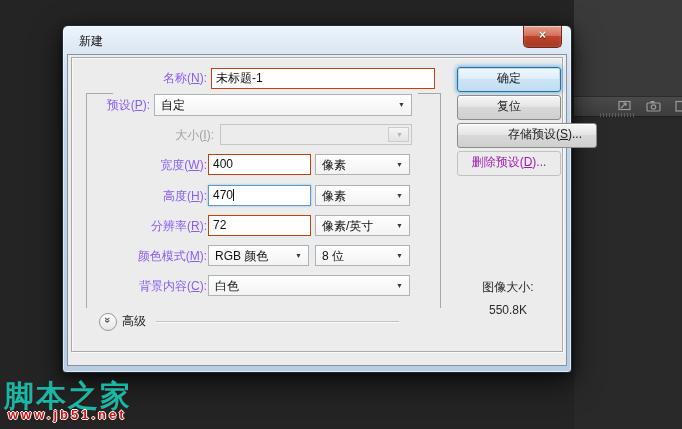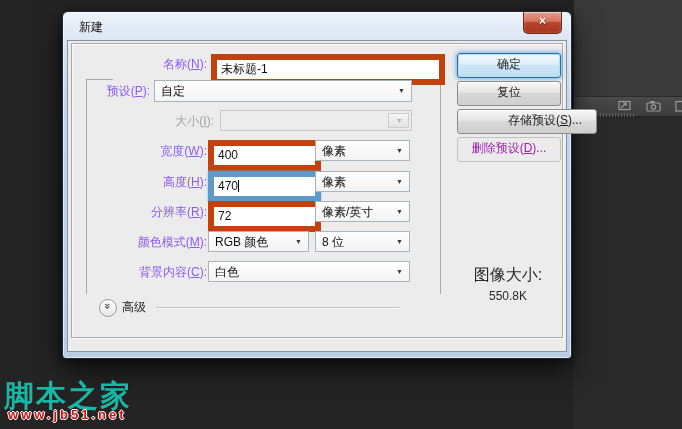--- a/index.html
+++ b/index.html
@@ -12,21 +12,21 @@
   
   .bg-right-top{position:absolute;left:574px;top:0;width:108px;height:96px;background:#3a3a3a;}
   .bg-bar{position:absolute;left:574px;top:96px;width:108px;height:19px;
     background:linear-gradient(#4a4a4a,#3d3d3d);border-top:1px solid #2c2c2c;border-bottom:1px solid #1f1f1f;overflow:hidden;}
   .bg-right-bottom{position:absolute;left:574px;top:117px;width:108px;height:312px;background:#292929;}
   .bar-icon{position:absolute;top:3px;}
   .grip{position:absolute;left:26px;top:13px;width:36px;height:5px;
     background:repeating-linear-gradient(90deg,#5a5a5a 0 1px,transparent 1px 3px);}
   
   .dialog{
-    position:absolute;left:62px;top:11px;width:508px;height:346px;
+    position:absolute;left:62px;top:25px;width:508px;height:346px;
     background:linear-gradient(180deg,#edf4fb 0%,#d6e3f1 10%,#c2d4e7 30%,#b8cde2 100%);
     border:1px solid #1d2935;border-radius:6px 6px 4px 4px;
     box-shadow:0 10px 30px rgba(0,0,0,.65), 0 2px 8px rgba(0,0,0,.5), inset 0 0 0 1px rgba(255,255,255,.55);
   }
   .titlebar{position:absolute;left:0;top:0;right:0;height:28px;}
   .title-text{position:absolute;left:16px;top:7px;font-size:12px;color:#111;}
   .close-btn{
     position:absolute;right:9px;top:0;width:37px;height:21px;
     background:linear-gradient(#e5a08c,#d4715a 45%,#bc4530 50%,#a5351f);
     border:1px solid #73251a;border-top:none;border-radius:0 0 5px 5px;
@@ -43,21 +43,21 @@
     border:1px solid #a9a9a9;box-shadow:inset 1px 1px 0 #f9f9f9, 1px 1px 0 #fafafa;
   }
   
   .line{position:absolute;background:#a8a8a8;}
   
   .flabel{position:absolute;height:18px;line-height:18px;font-size:12px;color:#8b5cf6;text-align:right;}
   .flabel .mn{text-decoration:underline;}
   .flabel.disabled{color:#a2a2a2;}
   
   .textbox{
-    position:absolute;background:#fff;border:6px solid #c2410c;
+    position:absolute;background:#fff;border:1px solid #c2410c;
     font-size:12px;color:#111;line-height:19px;padding:0 4px;white-space:nowrap;overflow:hidden;
   }
   .textbox.focused{border-color:#5e9ac9;box-shadow:0 0 2px rgba(110,176,221,.8);}
   .caret{display:inline-block;width:1px;height:12px;background:#111;vertical-align:-2px;}
   
   .combo{
     position:absolute;background:linear-gradient(#ffffff,#f3f3f3);
     border:1px solid #aab2ba;font-size:12px;color:#111;line-height:20px;
     padding:0 20px 0 6px;white-space:nowrap;overflow:hidden;cursor:default;
   }
@@ -91,21 +91,21 @@
     background:linear-gradient(#ffffff,#e6e6e6);border:1px solid #9a9a9a;
     box-shadow:inset 0 1px 0 #fff;cursor:pointer;
   }
   .adv-circle .chev{
     position:absolute;left:3px;top:0px;font-size:11px;color:#555;font-weight:bold;
     transform:rotate(90deg);transform-origin:5px 8px;line-height:16px;
   }
   .adv-label{position:absolute;left:54px;top:258px;height:16px;line-height:16px;font-size:12px;color:#1c1c1c;}
   .adv-rule{position:absolute;left:88px;top:266px;width:243px;height:1px;background:#c2c2c2;box-shadow:0 1px 0 #fafafa;}
   
-  .info-label{position:absolute;left:389px;top:224px;width:102px;text-align:center;font-size:16px;color:#2a2a2a;}
+  .info-label{position:absolute;left:389px;top:224px;width:102px;text-align:center;font-size:12px;color:#2a2a2a;}
   .info-value{position:absolute;left:389px;top:248px;width:102px;text-align:center;font-size:12px;color:#2a2a2a;}
   
   .wm-title{
     position:absolute;left:4px;top:376px;font-size:30px;font-weight:bold;color:#14b8a6;
     letter-spacing:2px;text-shadow:1px 1px 0 rgba(90,0,0,.6);
   }
   .wm-url{
     position:absolute;left:8px;top:407px;font-size:13px;font-weight:bold;color:#cc1111;letter-spacing:3px;
     text-shadow:-1px 0 0 #fff,1px 0 0 #fff,0 -1px 0 #fff,0 1px 0 #fff;
   }

